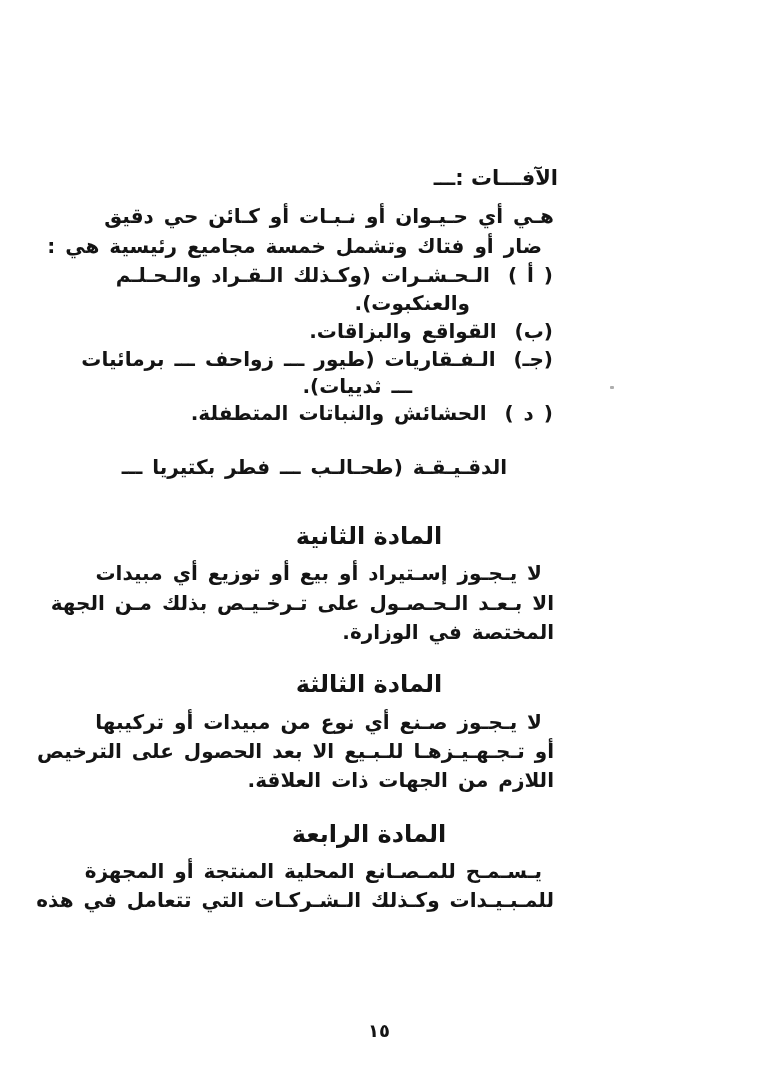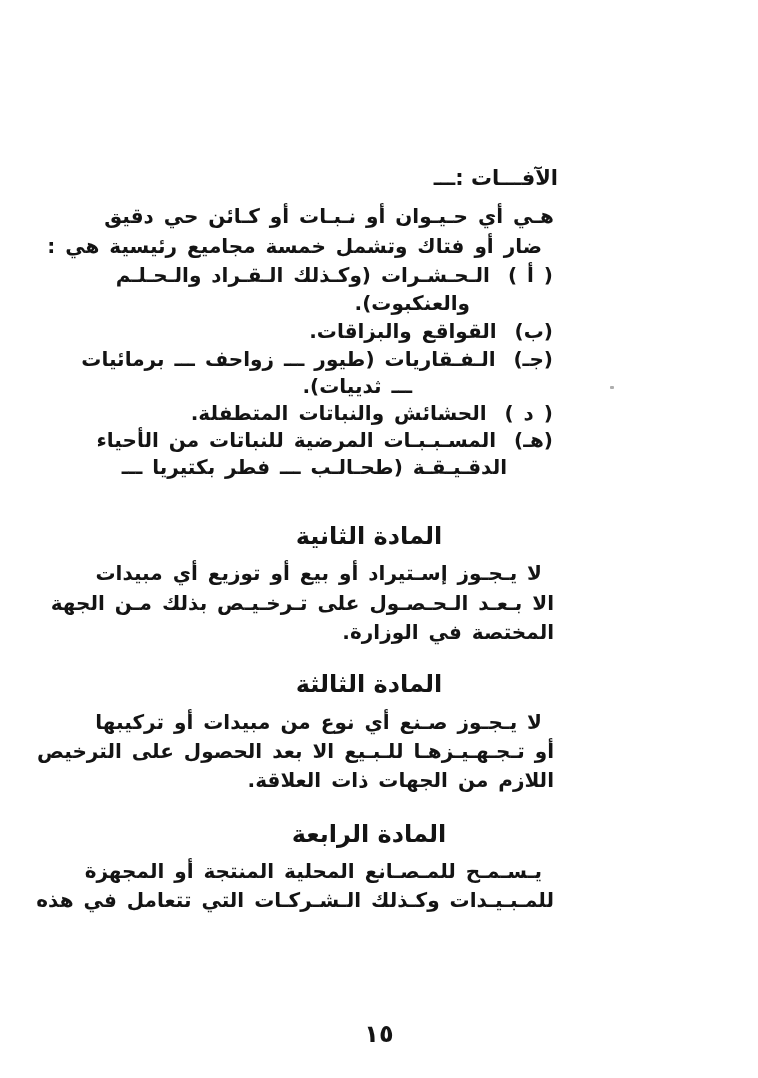--- a/index.html
+++ b/index.html
@@ -46,21 +46,21 @@
   .list-marker {
     display: inline-block;
     margin-left: 8px;
   }
   .page-number {
     position: absolute;
     left: 0;
     width: 758px;
     text-align: center;
     direction: rtl;
-    font-size: 24px;
+    font-size: 18px;
     font-weight: 700;
   }
   .scan-speck {
     position: absolute;
     width: 4px;
     height: 3px;
     background: #9a9a9a;
     border-radius: 1px;
     opacity: 0.8;
   }
@@ -90,24 +90,20 @@
     <span class="list-marker">(جـ)</span>
     <span>الـفـقاريات (طيور ـــ زواحف ـــ برمائيات</span>
   </div>
   <div class="line" style="top:373px; right:346px;">ـــ ثدييات).</div>
 
   <div class="line" style="top:400px; right:205px;">
     <span class="list-marker">( د )</span>
     <span>الحشائش والنباتات المتطفلة.</span>
   </div>
 
-  <div class="line" style="top:427px; right:205px;">
-    <span class="list-marker">(هـ)</span>
-    <span>المسـبـبـات المرضية للنباتات من الأحياء</span>
-  </div>
   <div class="line" style="top:454px; right:251px;">الدقـيـقـة (طحـالـب ـــ فطر بكتيريا ـــ</div>
 
   <div class="article-heading" style="top:522px;">المادة الثانية</div>
   <div class="line" style="top:560px; right:216px;">لا يـجـوز إسـتيراد أو بيع أو توزيع أي مبيدات</div>
   <div class="line" style="top:590px; right:204px;">الا بـعـد الـحـصـول على تـرخـيـص بذلك مـن الجهة</div>
   <div class="line" style="top:619px; right:204px;">المختصة في الوزارة.</div>
 
   <div class="article-heading" style="top:670px;">المادة الثالثة</div>
   <div class="line" style="top:709px; right:216px;">لا يـجـوز صـنع أي نوع من مبيدات أو تركيبها</div>
   <div class="line" style="top:738px; right:204px;">أو تـجـهـيـزهـا للـبـيع الا بعد الحصول على الترخيص</div>

